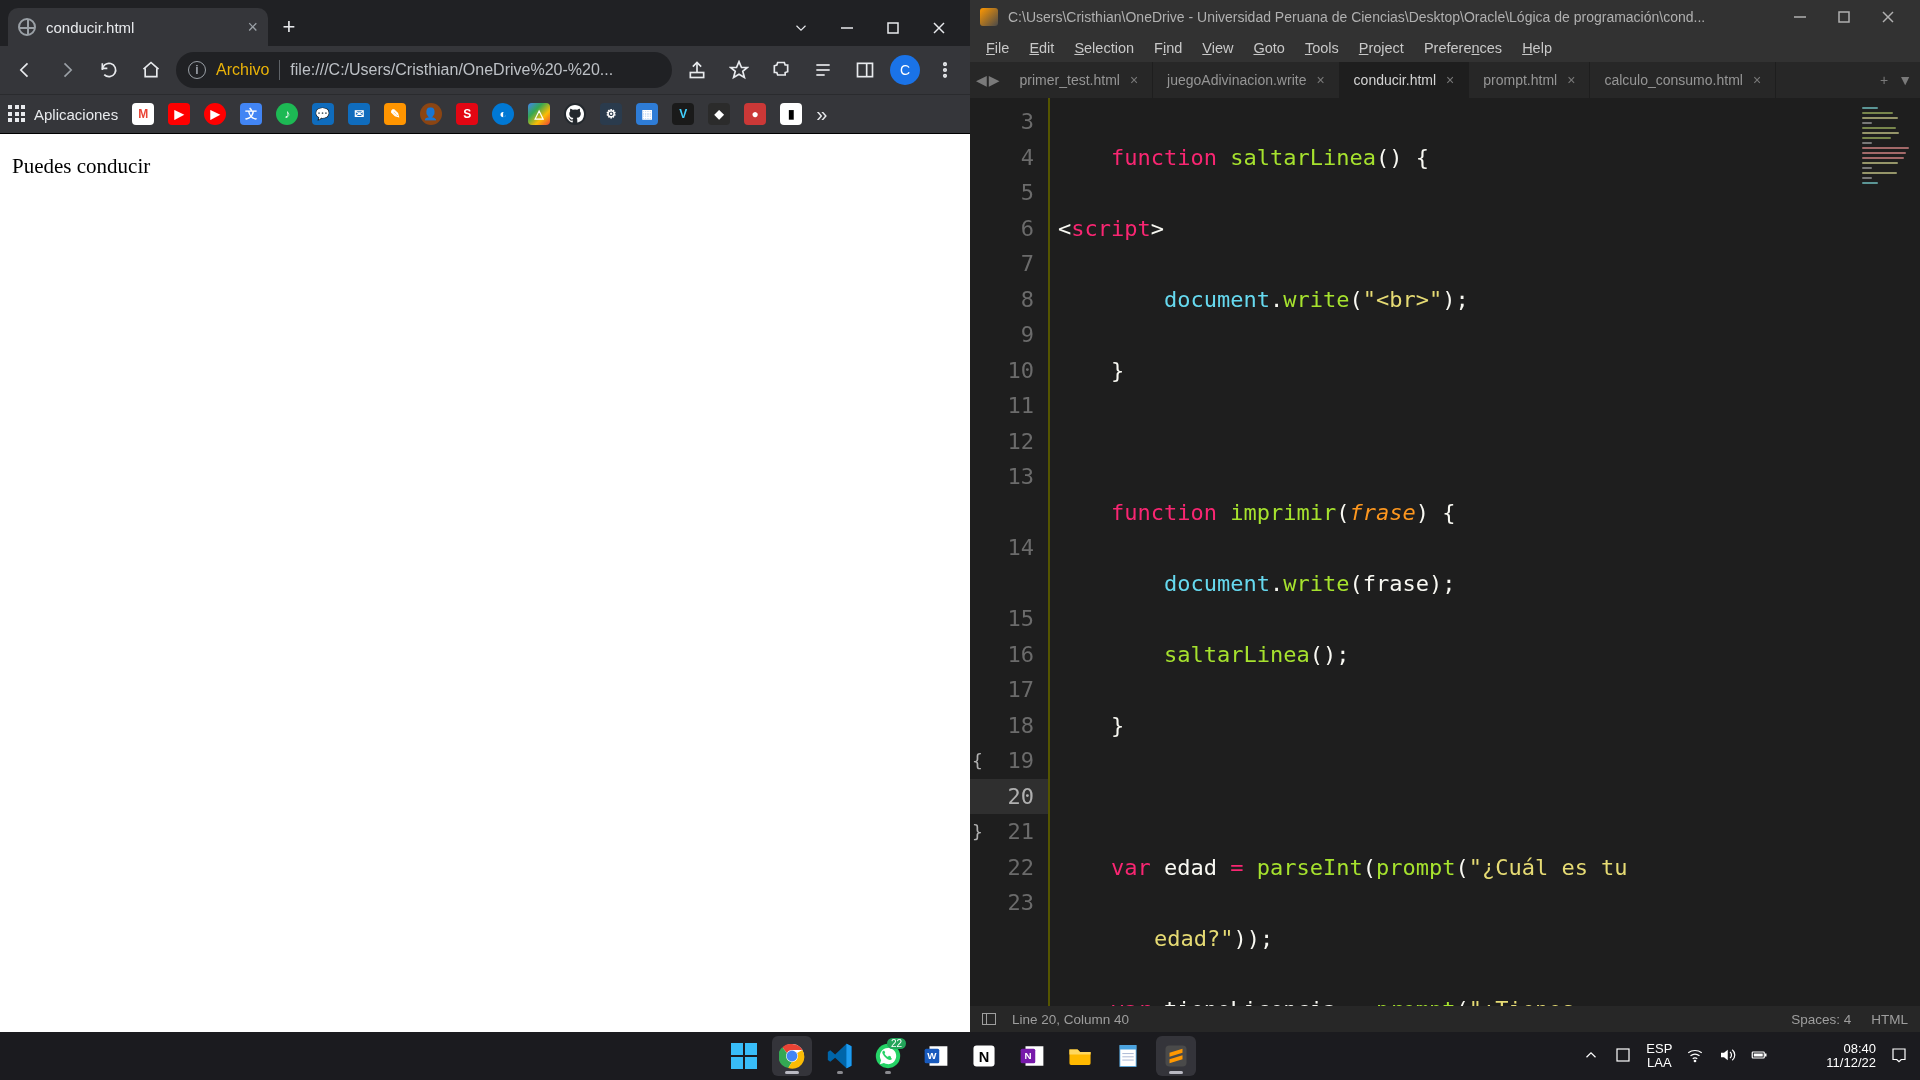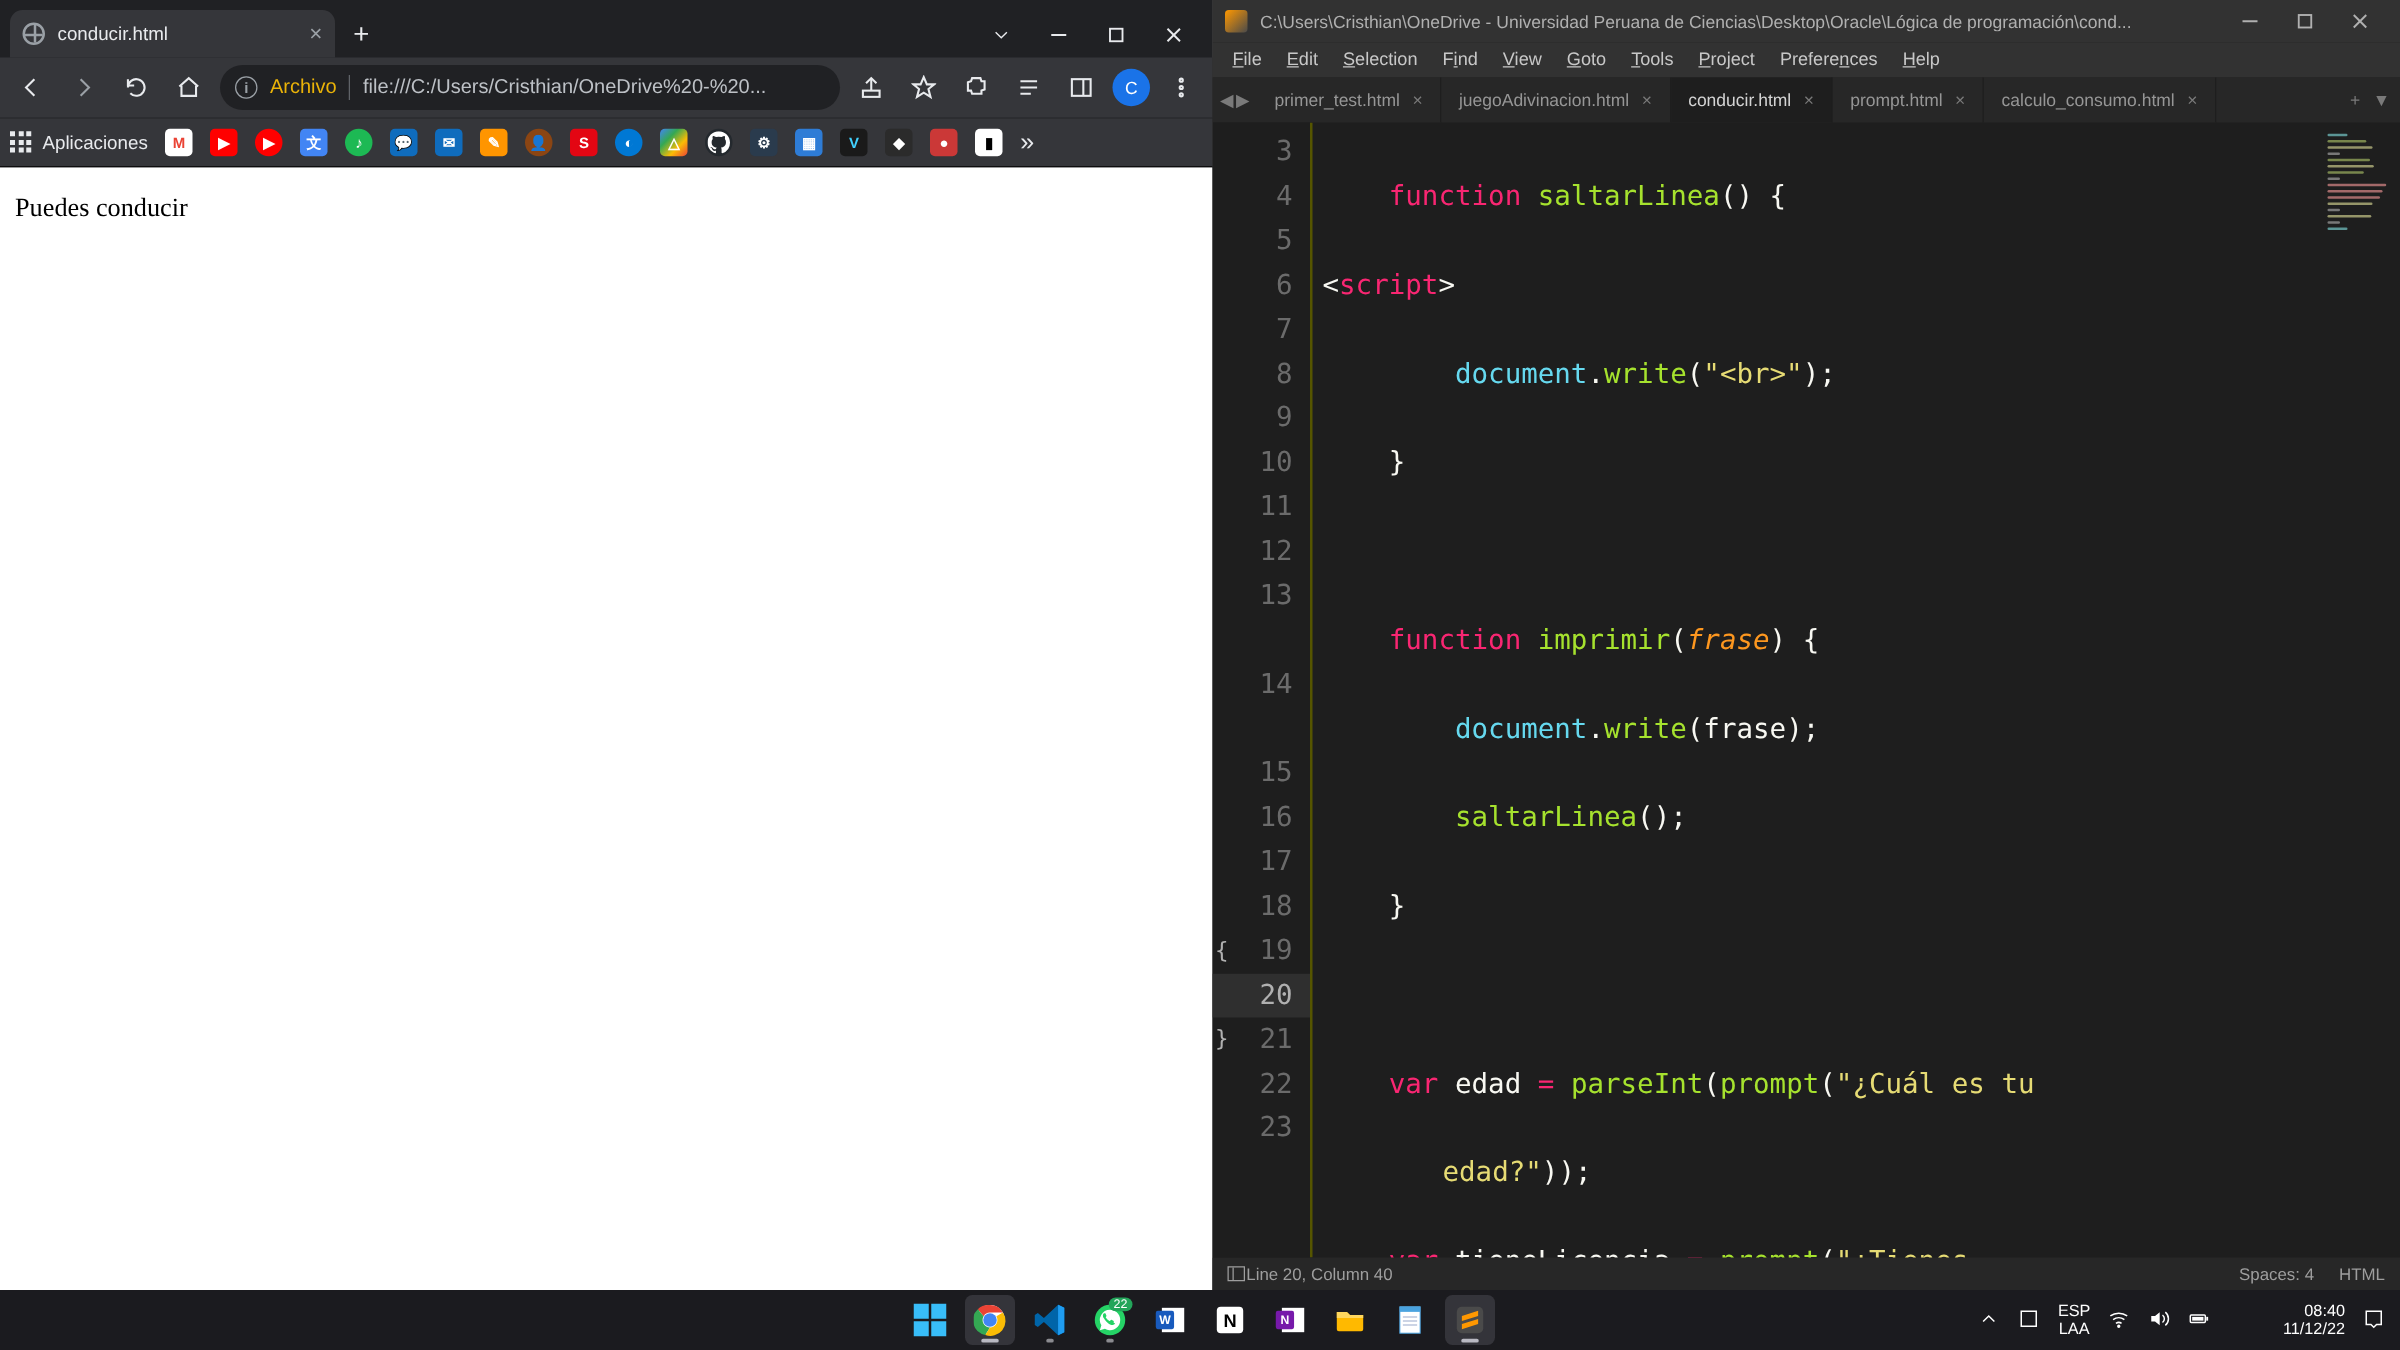--- a/index.html
+++ b/index.html
@@ -119,21 +119,21 @@
 .tagp{color:#f8f8f2;}
 .tagn{color:#f92672;}
 
 .minimap{position:absolute;right:6px;top:6px;width:52px;height:180px;pointer-events:none;opacity:0.85;}
 .minimap div{margin:3px 0;height:2px;border-radius:1px;}
 
 .st-status{
   height:26px;background:#272727;color:#9e9e9e;display:flex;align-items:center;
   font-size:13.5px;font-family:"Segoe UI",sans-serif;padding:0 12px;gap:20px;
 }
-.st-status .ss-left{display:flex;align-items:center;gap:1px;text-align:center;}
+.st-status .ss-left{display:flex;align-items:center;gap:16px;text-align:center;}
 .st-status .ss-spacer{flex:1;}
 .panel-icon{width:14px;height:12px;border:1px solid #9e9e9e;position:relative;}
 .panel-icon::before{content:"";position:absolute;left:3px;top:0;bottom:0;width:1px;background:#9e9e9e;}
 
 
 .taskbar{
   position:absolute;left:0;right:0;bottom:0;height:48px;background:#1b1b1f;
   display:flex;align-items:center;color:#fff;font-family:"Segoe UI",sans-serif;
 }
 .tb-center{position:absolute;left:50%;transform:translateX(-50%);display:flex;gap:8px;align-items:center;}
@@ -345,21 +345,21 @@
   <div class="st-tabbar">
     <div class="st-nav">
       <span>◀</span>
       <span>▶</span>
     </div>
     <div class="st-tab">
         <span>primer_test.html</span>
         <span class="st-tab-close">×</span>
       </div>
     <div class="st-tab">
-        <span>juegoAdivinacion.html</span>
+        <span>juegoAdivinacion.write</span>
         <span class="st-tab-close">×</span>
       </div>
     <div class="st-tab active">
         <span>conducir.html</span>
         <span class="st-tab-close">×</span>
       </div>
     <div class="st-tab">
         <span>prompt.html</span>
         <span class="st-tab-close">×</span>
       </div>

